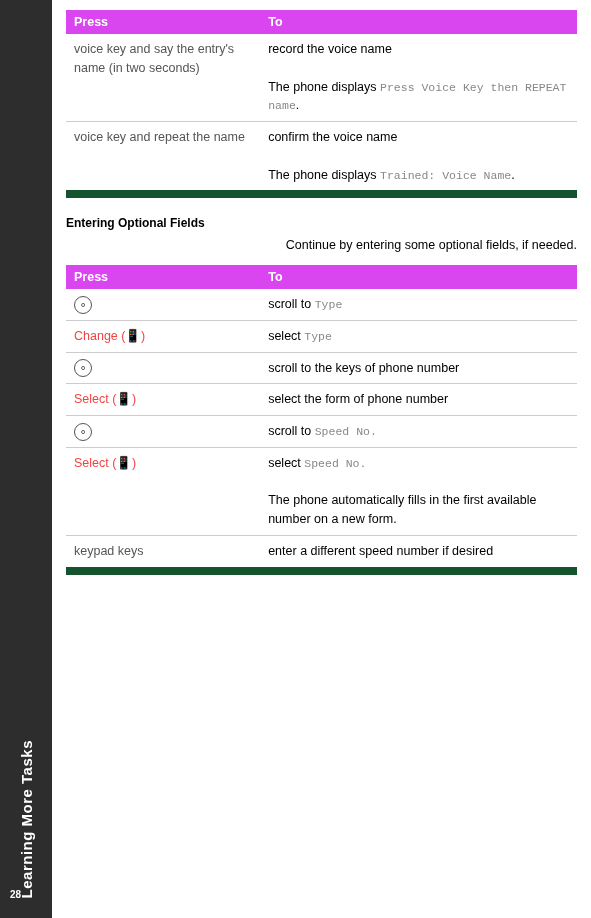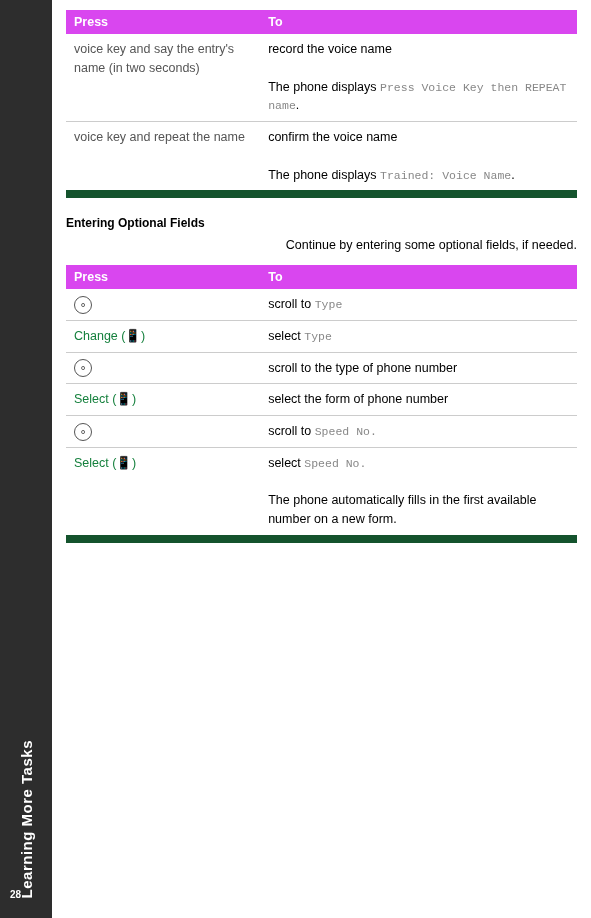--- a/index.html
+++ b/index.html
@@ -130,21 +130,21 @@
     }
 
     .sidebar-wrapper {
       position: relative;
       width: 52px;
       background: #2d2d2d;
       flex-shrink: 0;
     }
 
     .grayed {
-      color: #15803d;
+      color: #ef4444;
     }
   </style>
 </head>
 <body>
 
 <div class="sidebar-wrapper">
   <div class="sidebar" style="height:100%; width:52px; position:relative;">
     <div class="sidebar-text">Learning More Tasks</div>
     <div class="page-num">28</div>
   </div>
@@ -205,21 +205,21 @@
         <td>
           select <span class="mono">Type</span>
         </td>
       </tr>
 
       <tr>
         <td>
           <span class="scroll-icon">⚬</span>
         </td>
         <td>
-          scroll to the type of phone number
+          scroll to the keys of phone number
         </td>
       </tr>
 
       <tr>
         <td>
           <span class="grayed">Select (📱)</span>
         </td>
         <td>
           select the form of phone number
         </td>
@@ -237,18 +237,24 @@
       <tr>
         <td>
           <span class="grayed">Select (📱)</span>
         </td>
         <td>
           select <span class="mono">Speed No.</span><br><br>
           The phone automatically fills in the first available number on a new form.
         </td>
       </tr>
 
+      <tr>
+        <td>keypad keys</td>
+        <td>
+          enter a different speed number if desired
+        </td>
+      </tr>
 
 
     </tbody>
   </table>
 
 </div>
 
 </body></html>

